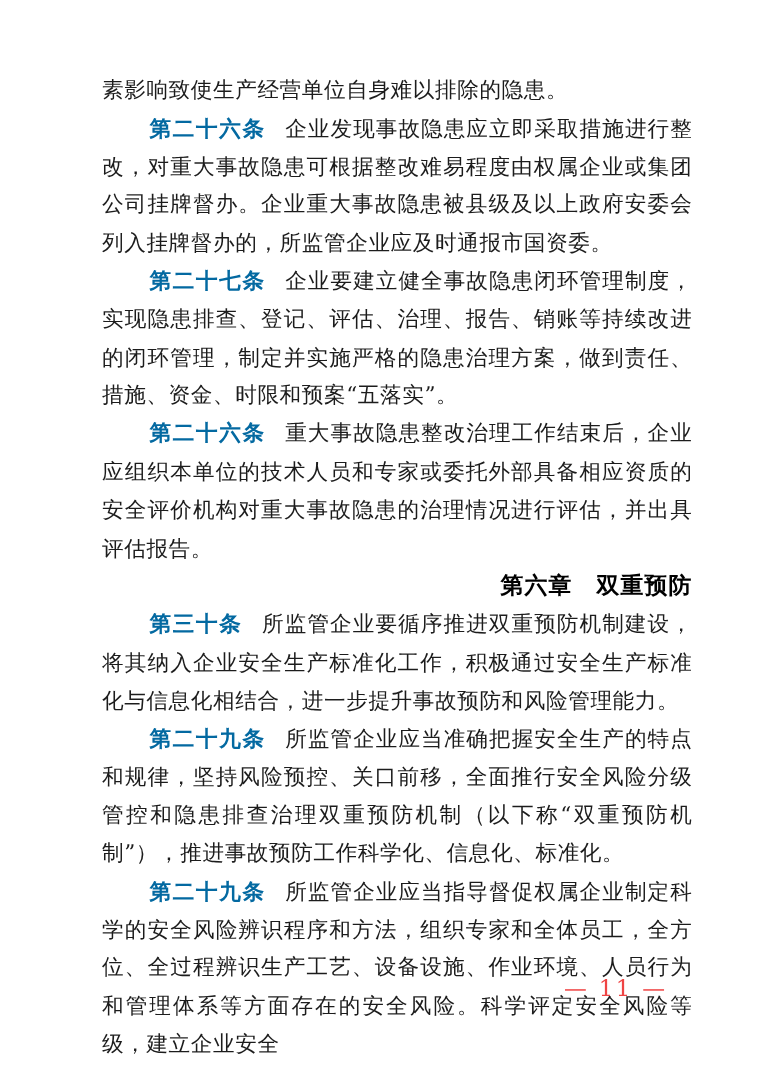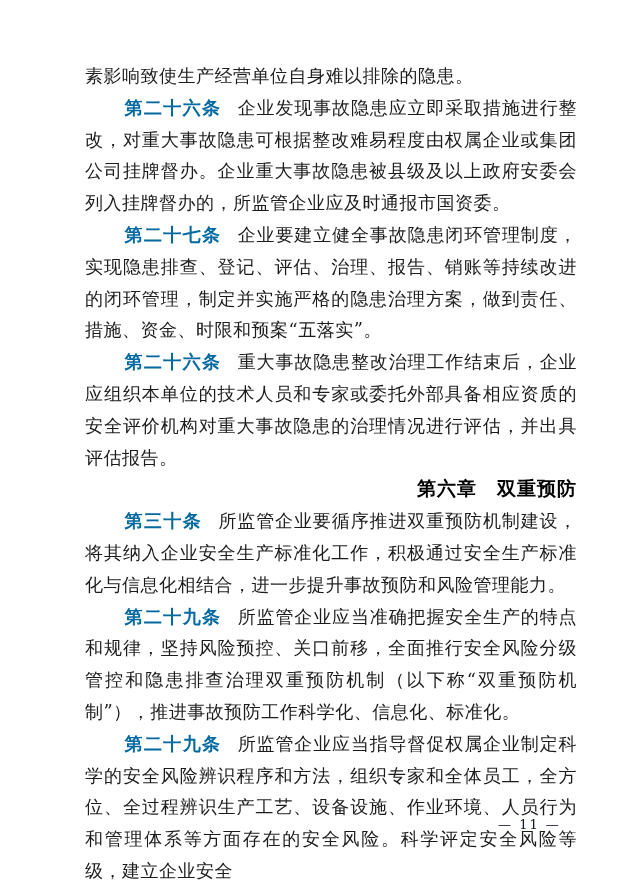--- a/index.html
+++ b/index.html
@@ -46,25 +46,25 @@
     text-align: right;
     text-indent: 0;
     font-weight: bold;
     color: #000000;
     font-family: "DejaVu Sans", "Liberation Sans", sans-serif;
     font-size: 19px;
     letter-spacing: 1px;
   }
   .page-number {
     position: absolute;
-    left: 498px;
+    left: 470px;
     top: 809px;
-    font-size: 13px;
+    font-size: 19px;
     letter-spacing: 2px;
-    color: #0f172a;
+    color: #ef4444;
     white-space: nowrap;
   }
 </style>
 </head>
 <body>
 
 <div class="page">
 
   <p class="para no-indent"><span>素影响致使生产经营单位自身难以排除的隐患。</span></p>
 

